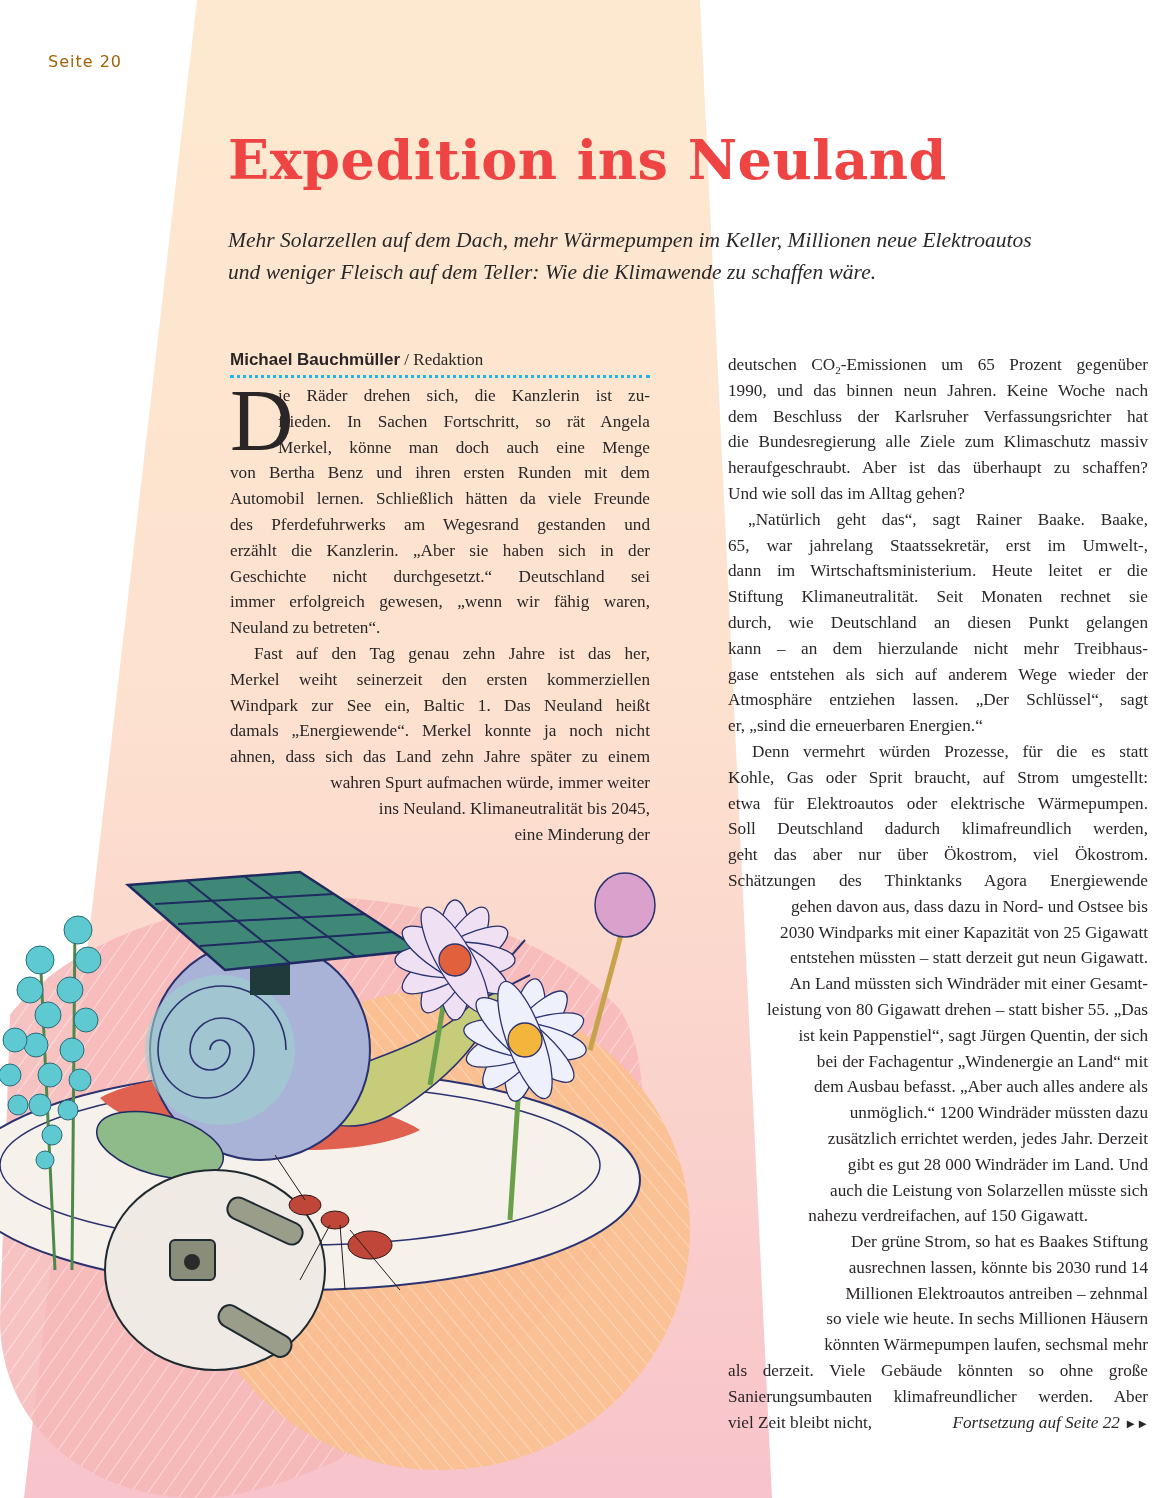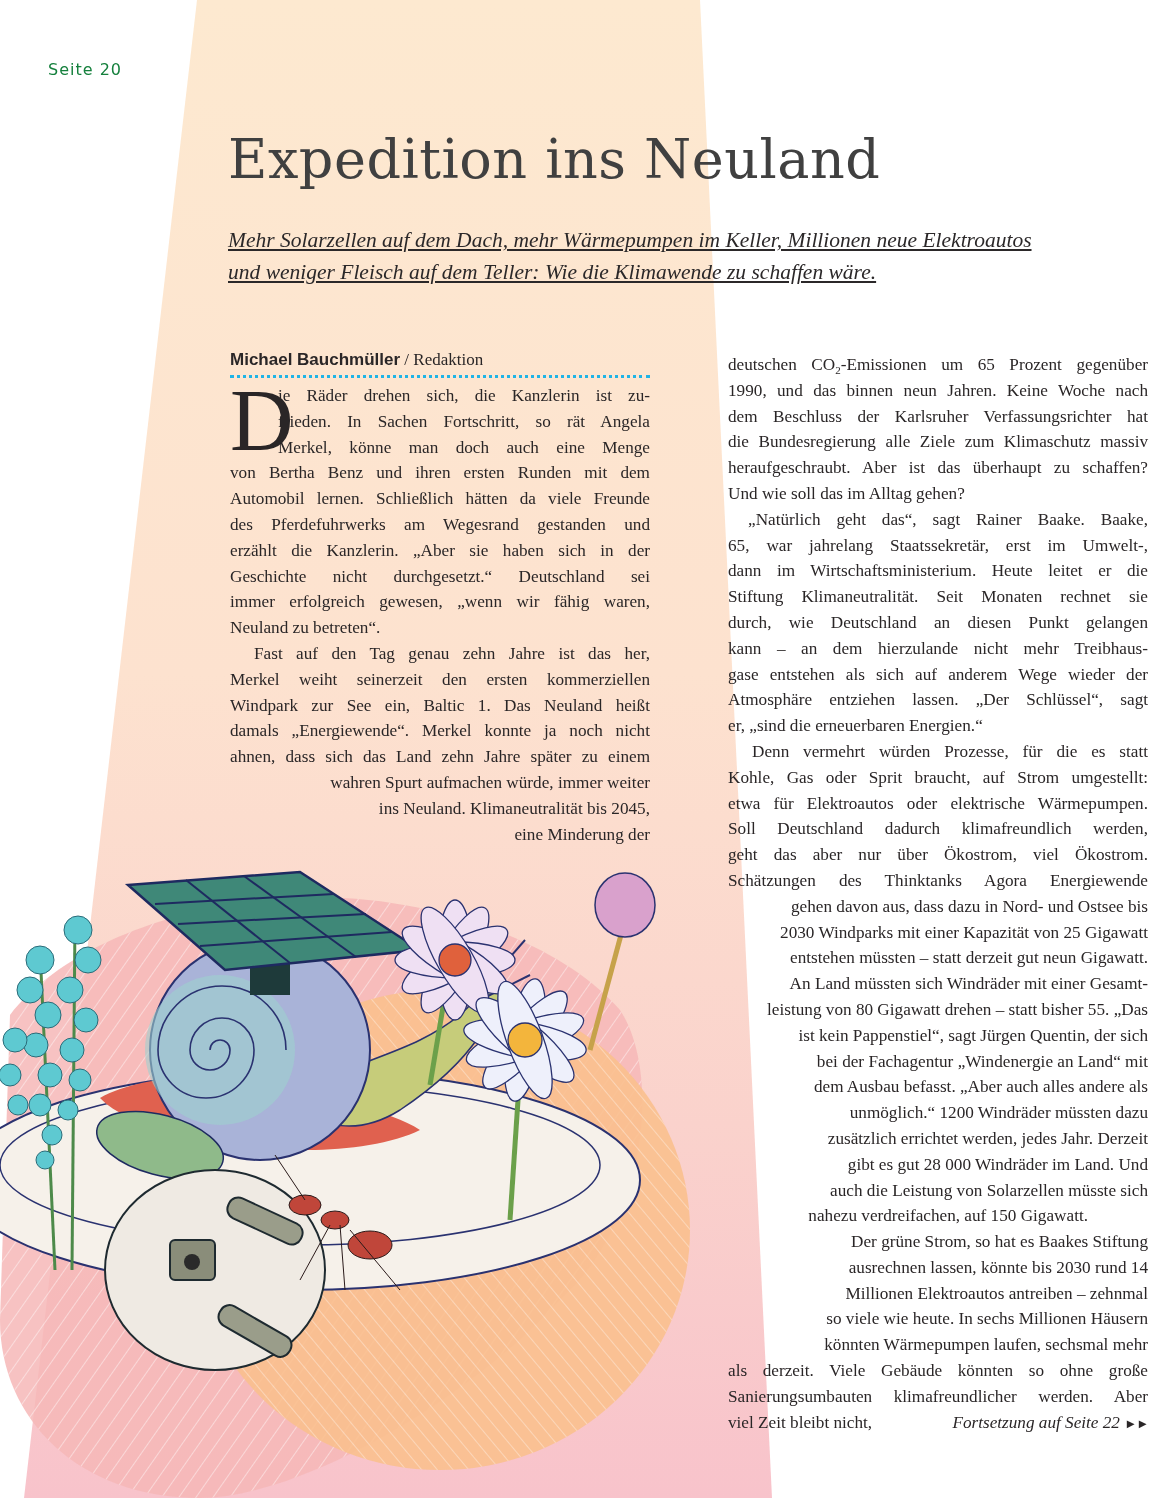--- a/index.html
+++ b/index.html
@@ -4,35 +4,35 @@
   <style>
     html, body { margin: 0; padding: 0; }
     body {
       width: 1152px; height: 1498px; position: relative; overflow: hidden;
       background: #ffffff;
       font-family: "Liberation Serif", "DejaVu Serif", serif;
       color: #2a2627;
     }
     .beam { position: absolute; left: 0; top: 0; width: 1152px; height: 1498px; z-index: 0; }
     .page-label {
-      position: absolute; left: 48px; top: 60px;
-      font-family: "DejaVu Sans", sans-serif; font-size: 16px; letter-spacing: 1px; color: #15803d;
+      position: absolute; left: 48px; top: 52px;
+      font-family: "DejaVu Sans", sans-serif; font-size: 16px; letter-spacing: 1px; color: #a16207;
       z-index: 2;
     }
     .title {
       position: absolute; left: 228px; top: 128px; margin: 0;
-      font-family: "DejaVu Serif", serif; font-weight: normal; font-size: 54px; letter-spacing: 0.5px;
-      color: #404040; z-index: 2; white-space: nowrap;
+      font-family: "DejaVu Serif", serif; font-weight: bold; font-size: 54px; letter-spacing: 0.5px;
+      color: #ef4444; z-index: 2; white-space: nowrap;
     }
     .dek {
       position: absolute; left: 228px; top: 224px; width: 820px; margin: 0;
       font-family: "Liberation Serif", serif; font-style: italic; font-size: 21.5px; line-height: 32px;
       color: #2b2829; z-index: 2;
     }
-    .dek span { display: block; white-space: nowrap; text-decoration: underline; }
+    .dek span { display: block; white-space: nowrap; }
     .byline {
       position: absolute; left: 230px; top: 350px; width: 420px;
       font-size: 17px; z-index: 2; padding-bottom: 5px;
       border-bottom: 3px dotted #1fb4e6;
     }
     .byline .author { font-family: "Liberation Sans", sans-serif; font-weight: bold; text-align: right; }
     .byline .role { font-family: "Liberation Serif", serif; }
     .col { position: absolute; z-index: 2; font-size: 17.2px; line-height: 25.8px; }
     .col .ln { display: block; white-space: nowrap; text-align: justify; text-align-last: justify; height: 25.8px; }
     .col .ln.last { text-align-last: left; }

